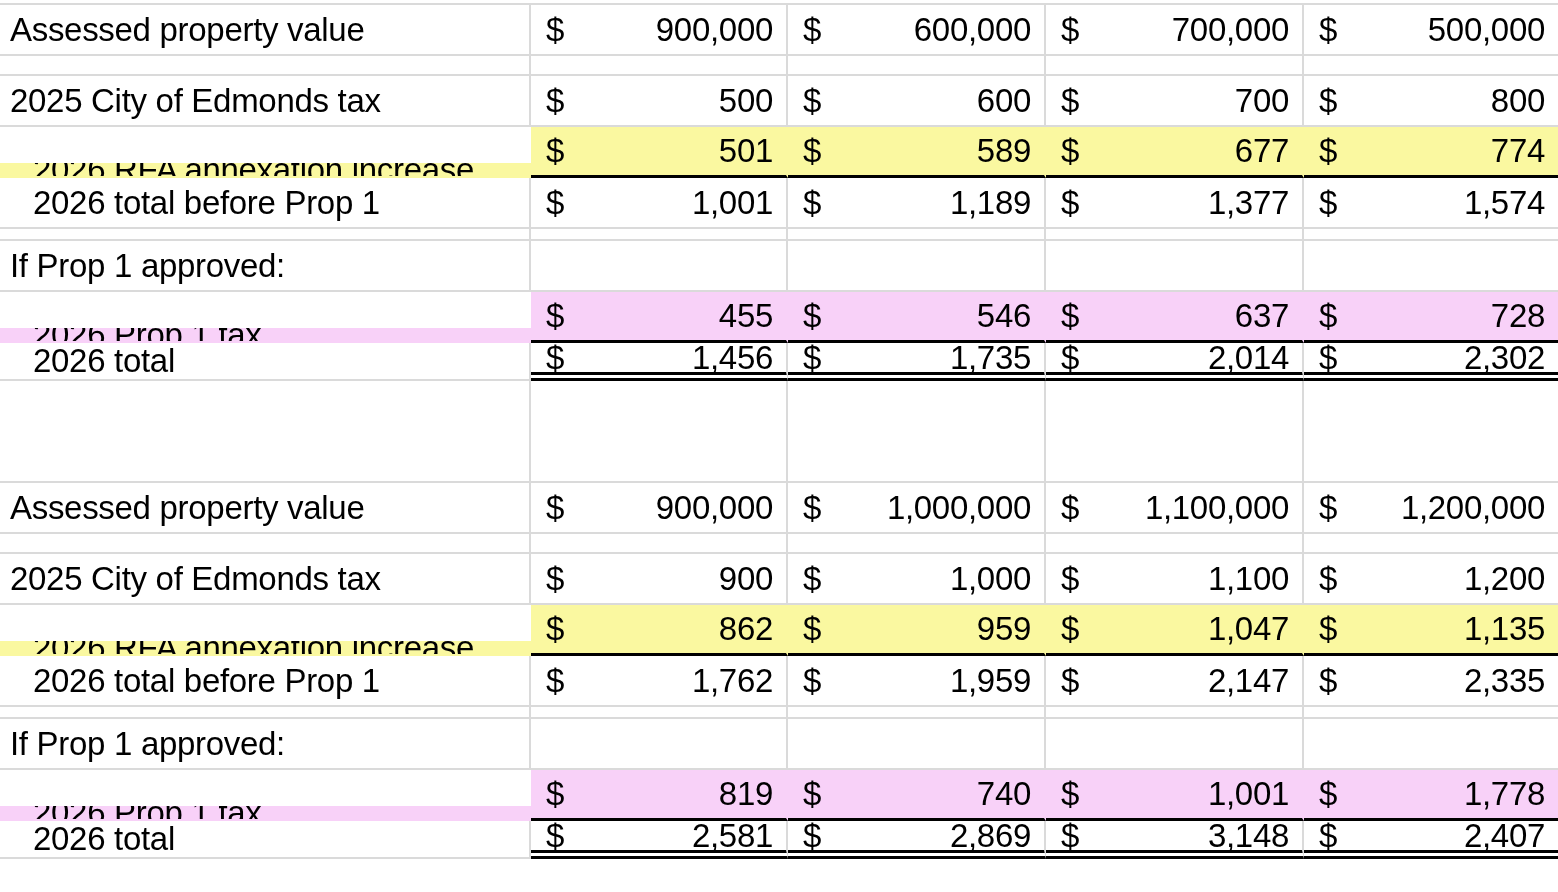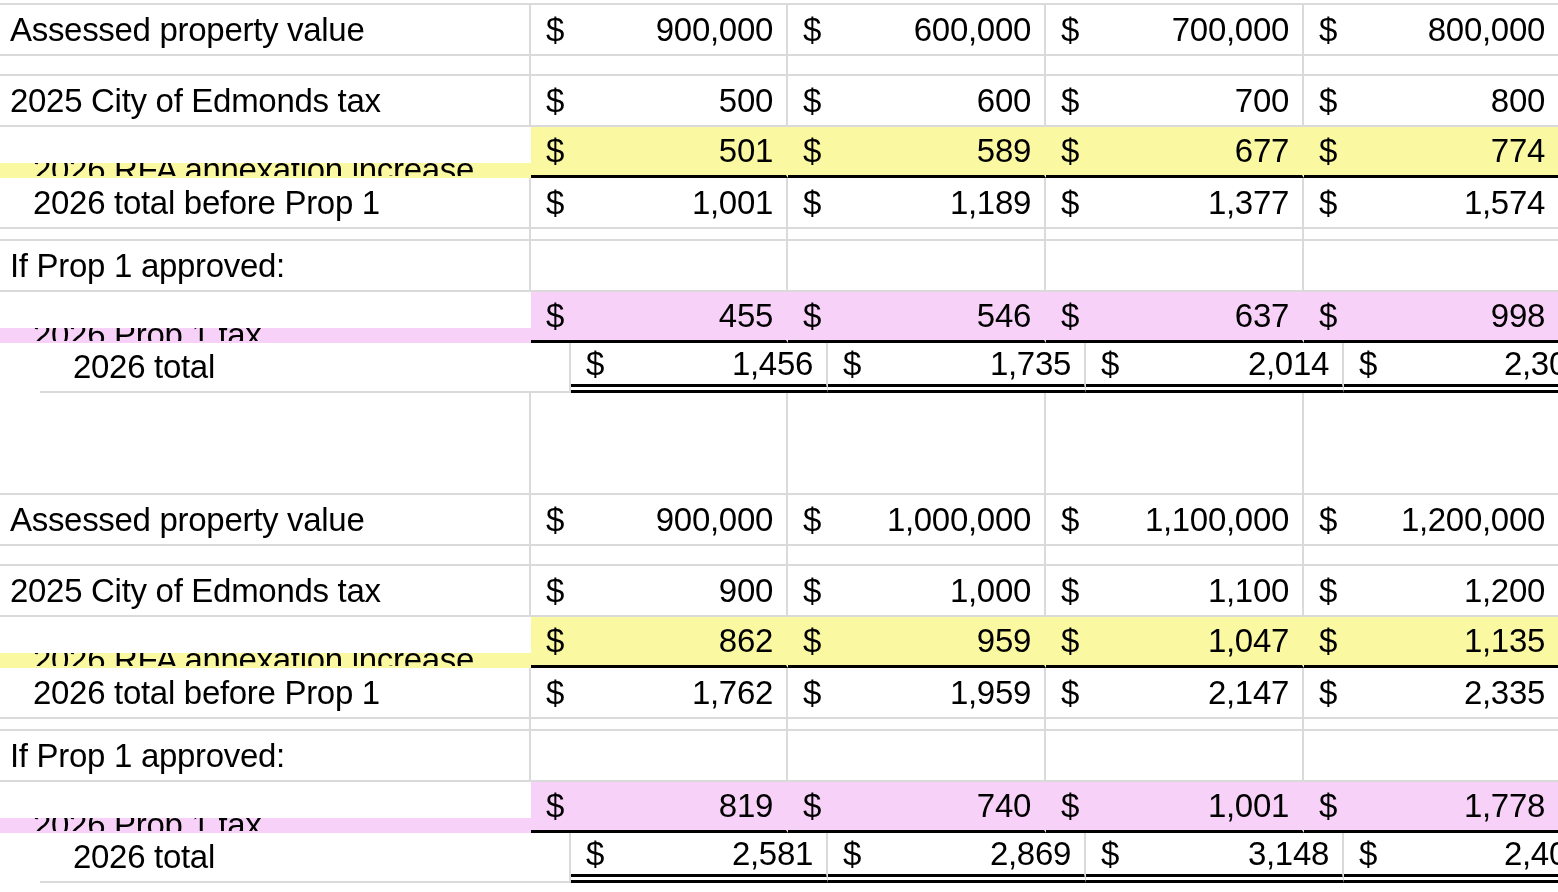--- a/index.html
+++ b/index.html
@@ -33,21 +33,21 @@
     overflow:hidden;white-space:nowrap;
   }
   .cell:last-child{border-right:none;}
   .label-cell{padding-left:10px;}
   .label-cell.indent{padding-left:33px;}
   .value-cell{justify-content:space-between;padding:0 13px 0 15px;}
   .row-data{height:51px;border-radius:22px;}
   .row-spacer-md{height:20px;}
   .row-spacer-sm{height:12px;}
   .row-gap{height:102px;}
-  .rule-double{height:50px;margin-left:40px;}
+  .rule-double{height:38px;}
   
   .fill-yellow .cell{background:var(--yellow);border-right-color:transparent;}
   .fill-pink .cell{background:var(--pink);border-right-color:transparent;}
   .fill-yellow .label-cell, .fill-pink .label-cell{border-bottom-color:transparent;margin-top:36px;}
   
   .rule-single .value-cell{border-bottom:3px solid var(--rule);}
   .rule-double .value-cell{border-bottom:9px double var(--rule);}
   .currency{padding-right:8px;}
   .amount{text-align:right;}
 </style>
@@ -65,21 +65,21 @@
         <div class="value-cell cell">
           <span class="currency">$</span>
           <span class="amount">600,000</span>
         </div>
         <div class="value-cell cell">
           <span class="currency">$</span>
           <span class="amount">700,000</span>
         </div>
         <div class="value-cell cell">
           <span class="currency">$</span>
-          <span class="amount">800,000</span>
+          <span class="amount">500,000</span>
         </div>
       </div>
       <div class="row row-spacer-md">
         <div class="cell"></div>
         <div class="cell"></div>
         <div class="cell"></div>
         <div class="cell"></div>
         <div class="cell"></div>
       </div>
       <div class="row row-data">
@@ -162,21 +162,21 @@
         <div class="value-cell cell">
           <span class="currency">$</span>
           <span class="amount">546</span>
         </div>
         <div class="value-cell cell">
           <span class="currency">$</span>
           <span class="amount">637</span>
         </div>
         <div class="value-cell cell">
           <span class="currency">$</span>
-          <span class="amount">998</span>
+          <span class="amount">728</span>
         </div>
       </div>
       <div class="row row-data rule-double">
         <div class="label-cell cell indent">2026 total</div>
         <div class="value-cell cell">
           <span class="currency">$</span>
           <span class="amount">1,456</span>
         </div>
         <div class="value-cell cell">
           <span class="currency">$</span>

